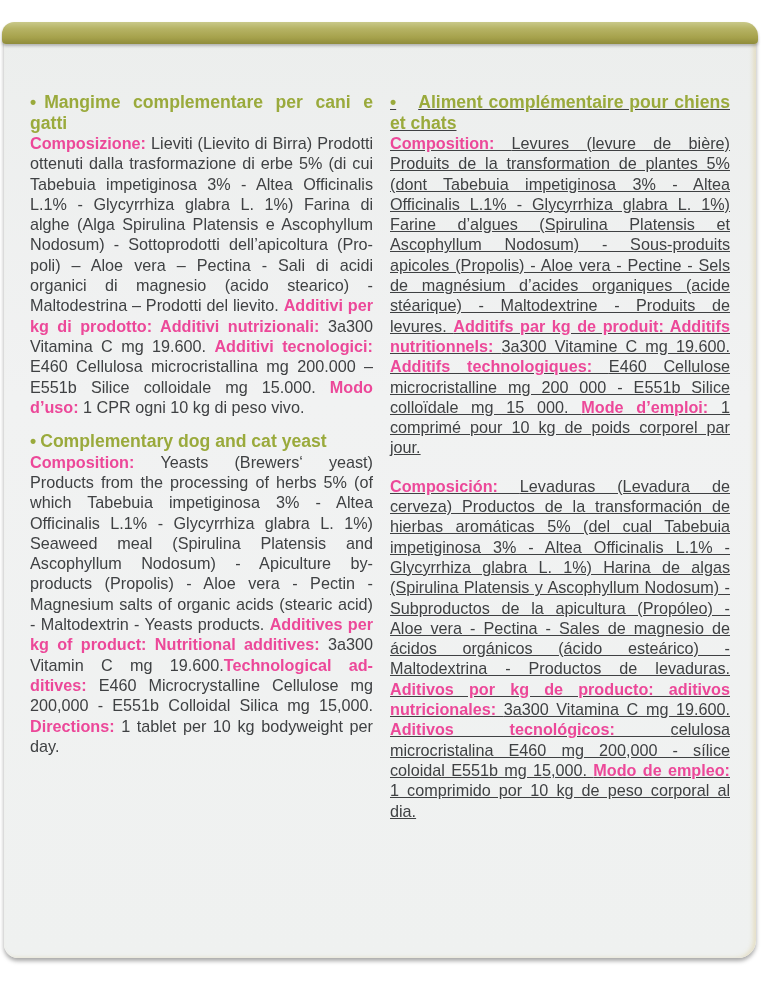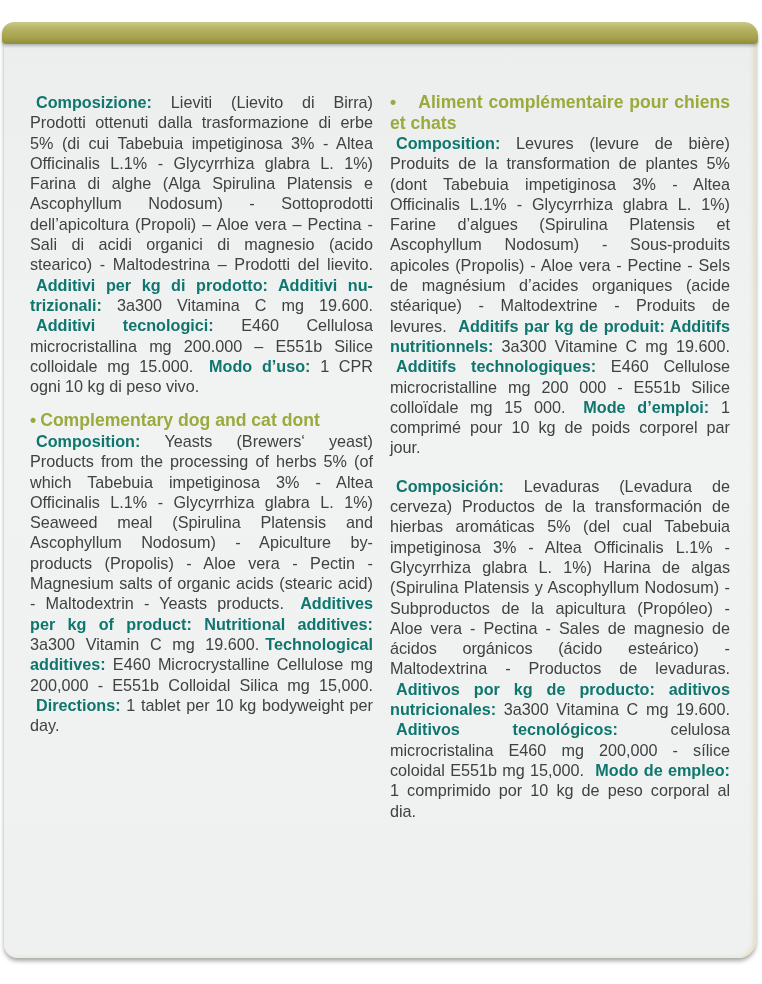--- a/index.html
+++ b/index.html
@@ -17,42 +17,43 @@
     position: absolute; left: 2px; top: 22px; width: 756px; height: 22px;
     background: linear-gradient(180deg, #c9c98a 0%, #b6b365 30%, #a6a24c 70%, #8f8c3c 100%);
     border-radius: 12px 14px 4px 4px;
     box-shadow: 0 2px 3px rgba(0,0,0,0.25);
   }
   .col {
     position: absolute; top: 92px; color: #3f4143;
     font-size: 16.2px; line-height: 20.3px; text-align: justify; hyphens: manual;
   }
   .col.left { left: 30px; width: 343px; }
-  .col.right { left: 390px; width: 340px; }
+  .col.right { left: 390px; width: 340px; text-decoration: underline; }
   .section { margin: 0 0 12px 0; }
   .heading {
     color: #9aaa3c; font-weight: bold; font-size: 17.6px; line-height: 20.5px;
     margin: 0; text-align: justify; text-align-last: left;
   }
   .heading .bullet { margin-right: 8px; }
   .body { margin: 0; text-align: justify; }
-  .b { font-weight: bold; color: #0f766e; margin-left: 6px; }
+  .b { font-weight: bold; color: #ec4899; }
 </style>
 </head>
 <body>
 
 <div class="box"></div>
 <div class="lid"></div>
 
 <div class="col left">
   <div class="section">
+    <p class="heading"><span class="bullet">•</span><span>Mangime complementare per cani e gatti</span></p>
     <p class="body"><span class="b">Composizione: </span><span>Lieviti (Lievito di Birra) Prodotti ottenuti dalla trasformazione di erbe 5% (di cui Tabebuia impetiginosa 3% - Altea Officinalis L.1% - Glycyrrhiza glabra L. 1%)  Farina di alghe (Alga Spi­rulina Platensis e Ascophyllum Nodo­sum) - Sottoprodotti dell’apicoltura (Pro­poli) – Aloe vera – Pectina - Sali di acidi organici di magnesio (acido stearico) - Maltodestrina – Prodotti del lievito. </span><span class="b">Ad­ditivi per kg di prodotto: Additivi nu­trizionali: </span><span>3a300 Vitamina C mg 19.600. </span><span class="b">Additivi tecnologici: </span><span>E460 Cellulosa microcristallina mg 200.000 – E551b Si­lice colloidale mg 15.000. </span><span class="b">Modo d’uso: </span><span>1 CPR ogni 10 kg di peso vivo.</span></p>
   </div>
   <div class="section" style="margin-top:14px;">
-    <p class="heading"><span class="bullet" style="margin-right:4px;">•</span><span>Complementary dog and cat dont</span></p>
+    <p class="heading"><span class="bullet" style="margin-right:4px;">•</span><span>Complementary dog and cat yeast</span></p>
     <p class="body"><span class="b">Composition: </span><span>Yeasts (Brewers‘ yeast) Products from the processing of herbs 5% (of which Tabebuia impetiginosa 3% - Altea Officinalis L.1% - Glycyrrhiza glabra L. 1%) Seaweed meal (Spirulina Platensis and Ascophyllum Nodosum) - Apiculture by-products (Propolis) - Aloe vera - Pectin - Magnesium salts of or­ganic acids (stearic acid) - Maltodextrin - Yeasts products. </span><span class="b">Additives per kg of product: Nutritional additives: </span><span>3a300 Vitamin C mg 19.600.</span><span class="b">Technological ad­ditives: </span><span>E460 Microcrystalline Cellulose mg 200,000 - E551b Colloidal Silica mg 15,000. </span><span class="b">Directions: </span><span>1 tablet per 10 kg bodyweight per day.</span></p>
   </div>
 </div>
 
 <div class="col right">
   <div class="section">
     <p class="heading"><span class="bullet" style="margin-right:22px;">•</span><span>Aliment complémentaire pour chiens et chats</span></p>
     <p class="body"><span class="b">Composition: </span><span>Levures (levure de bière) Produits de la transformation de plantes 5% (dont Tabebuia impetiginosa 3% - Altea Officinalis L.1% - Glycyrrhiza glabra L. 1%)  Farine d’algues (Spirulina Platensis et Ascophyllum Nodosum) - Sous-produits apicoles (Propolis) - Aloe vera - Pectine - Sels de magnésium d’acides organiques (acide stéarique) - Maltodextrine - Produits de levures. </span><span class="b">Additifs par kg de produit: Additifs nutritionnels: </span><span>3a300 Vitamine C mg 19.600. </span><span class="b">Additifs technologiques: </span><span>E460 Cellulose microcristalline mg 200 000 - E551b Silice colloïdale mg 15 000. </span><span class="b">Mode d’emploi: </span><span>1 comprimé pour 10 kg de poids corporel par jour.</span></p>
   </div>
   <div class="section" style="margin-top:18px;">

